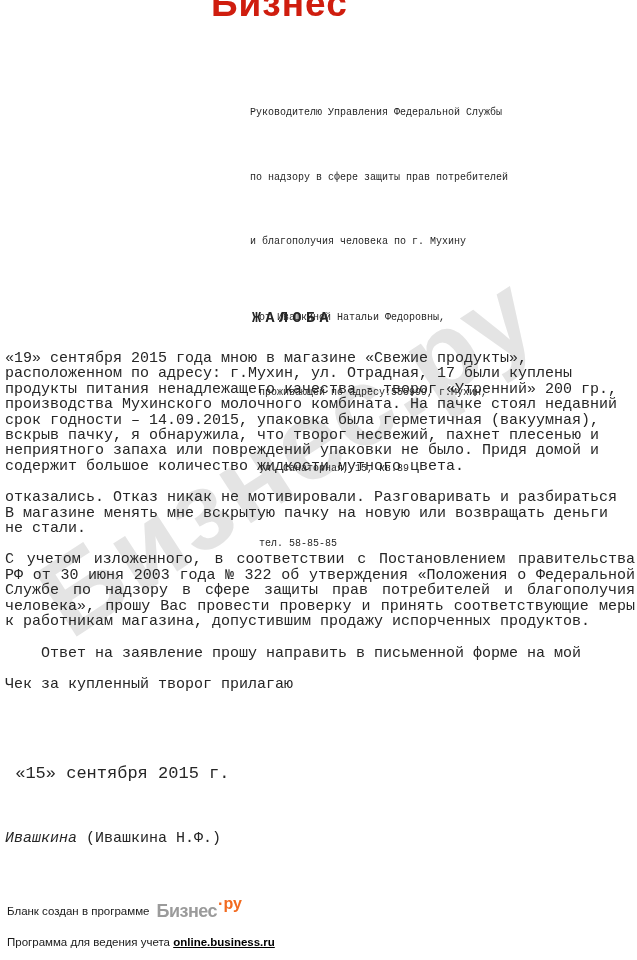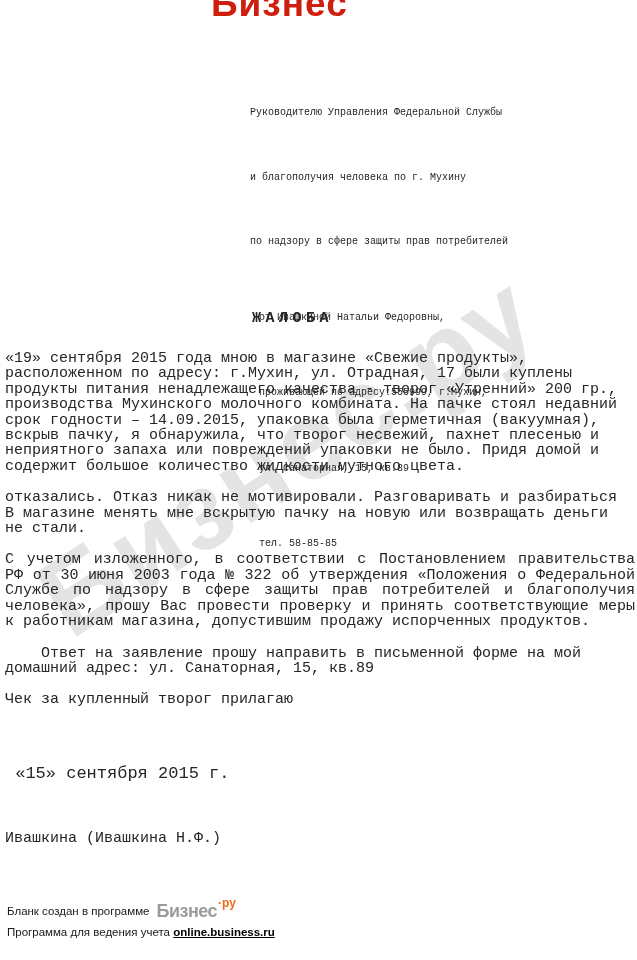--- a/index.html
+++ b/index.html
@@ -36,41 +36,41 @@
     letter-spacing:4.5px; line-height:18px; white-space:pre;
   }
   
   .body-text { left:5px; top:351px; width:630px; font-size:15px; line-height:15.4px; }
   .para { margin-bottom:16px; }
   .line { white-space:pre; }
   .line.just { white-space:normal; text-align:justify; text-align-last:justify; }
   
   .date-line { left:5px; top:764px; font-size:17px; white-space:pre; }
   .signature { left:5px; top:830px; font-size:15px; white-space:pre; }
-  .signature .sig-name { }
+  .signature .sig-name { font-style:italic; }
   
   .footer { left:7px; top:902px; font-family:"Liberation Sans", sans-serif; font-size:11.5px; color:#1a1a1a; }
   .footer-row1 { display:flex; align-items:center; line-height:15px; }
   .brand-word { font-weight:bold; font-size:18px; letter-spacing:-0.5px; margin-left:7px; line-height:18px; }
-  .brand-sup { font-weight:bold; font-size:12px; position:relative; top:-8px; left:1px; }
-  .footer-row2 { line-height:14px; margin-top:5px; }
+  .brand-sup { font-weight:bold; font-size:16px; position:relative; top:-8px; left:1px; }
+  .footer-row2 { line-height:14px; margin-top:15px; }
   .footer-link { font-weight:bold; color:#000; text-decoration:underline; cursor:pointer; }
 </style>
 </head>
 <body>
 
 <div class="page">
 
   <div class="watermark" style="color: rgb(228, 228, 228);">Бизнес.ру</div>
   <div class="top-logo" style="color: rgb(207, 29, 14);">Бизнес</div>
 
   <div class="layer addressee">
     <div>Руководителю Управления Федеральной Службы</div>
+    <div>по надзору в сфере защиты прав потребителей</div>
     <div>и благополучия человека по г. Мухину</div>
-    <div>по надзору в сфере защиты прав потребителей</div>
     <div class="addr-item">от Ивашкиной Натальи Федоровны,</div>
     <div class="addr-item">проживающей по адресу:555999, г.Мухин,</div>
     <div class="addr-item">ул. Санаторная, 15, кв.89</div>
     <div class="addr-item">тел. 58-85-85</div>
   </div>
 
   <div class="layer doc-title">ЖАЛОБА</div>
 
   <div class="layer body-text">
       <div class="para">
@@ -90,21 +90,20 @@
       </div>
       <div class="para">
         <div class="line just">С учетом изложенного, в соответствии с Постановлением правительства</div>
         <div class="line just">РФ от 30 июня 2003 года № 322 об утверждения «Положения о Федеральной</div>
         <div class="line just">Службе по надзору в сфере защиты прав потребителей и благополучия</div>
         <div class="line just">человека», прошу Вас провести проверку и принять соответствующие меры</div>
         <div class="line">к работникам магазина, допустившим продажу испорченных продуктов.</div>
       </div>
       <div class="para">
         <div class="line">    Ответ на заявление прошу направить в письменной форме на мой</div>
-        <div class="line">домашний адрес: ул. Санаторная, 15, кв.89</div>
       </div>
       <div class="para">
         <div class="line">Чек за купленный творог прилагаю</div>
       </div>
     </div>
 
   <div class="layer date-line"> «15» сентября 2015 г.</div>
 
   <div class="layer signature"><span class="sig-name">Ивашкина</span><span> (Ивашкина Н.Ф.)</span></div>
 

